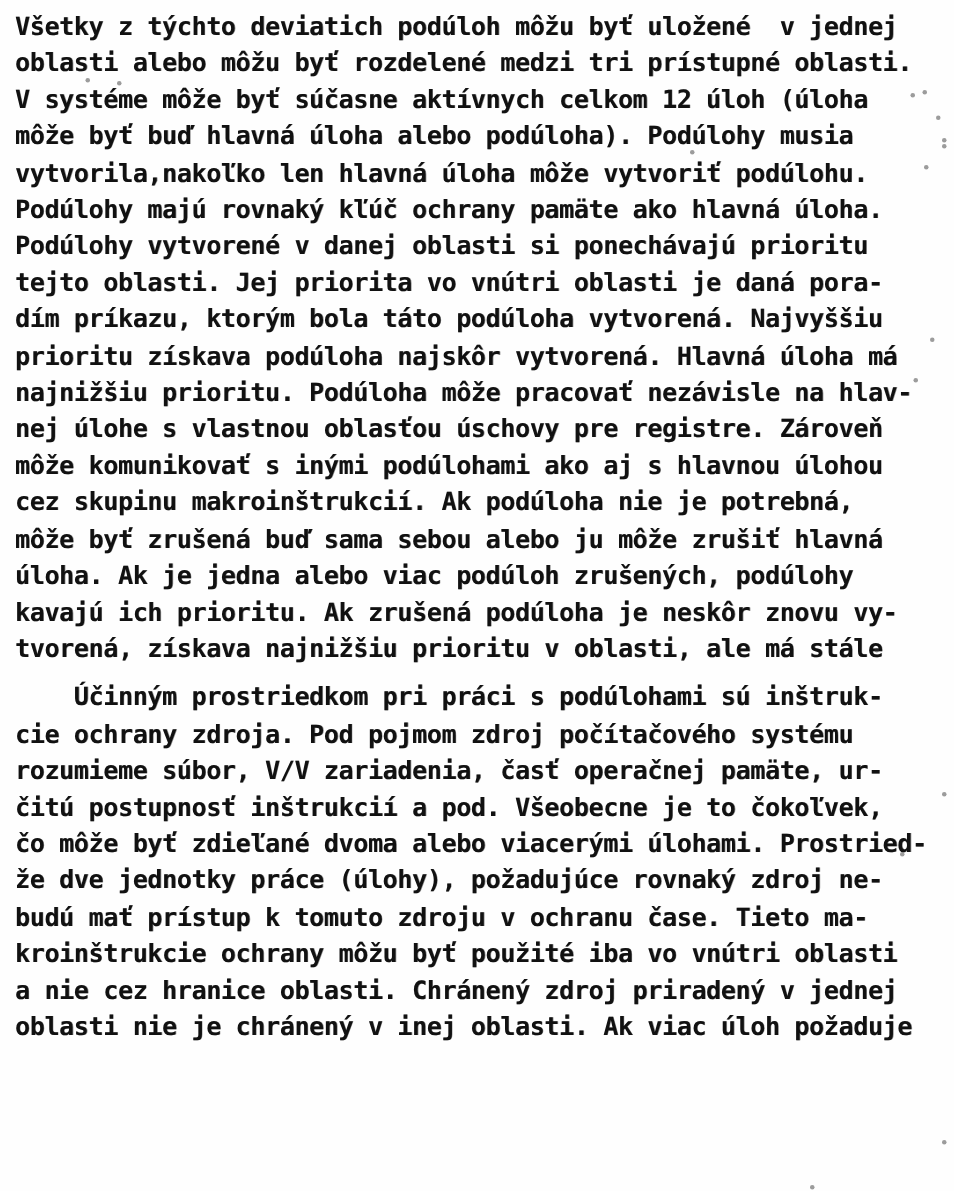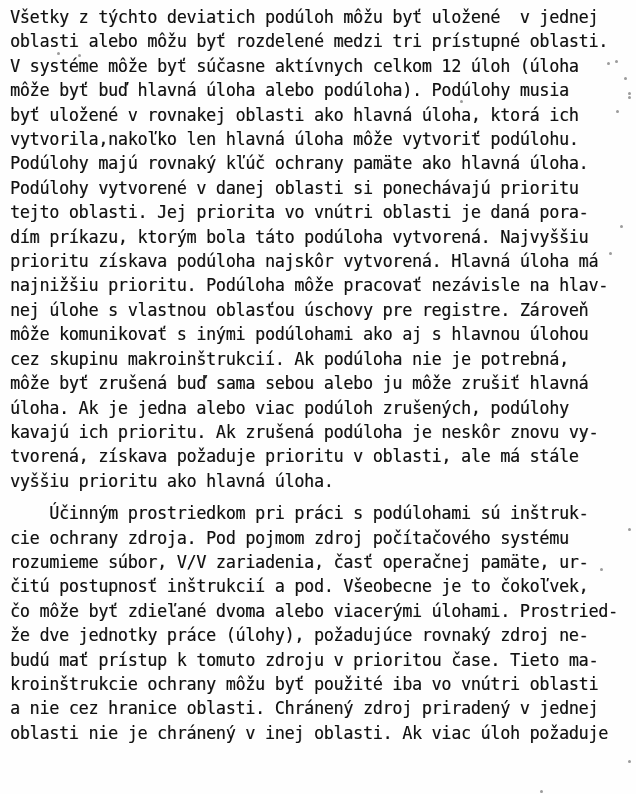--- a/index.html
+++ b/index.html
@@ -9,21 +9,21 @@
   }
   .page {
     position: relative;
     width: 636px;
     height: 794px;
     box-sizing: border-box;
     background: #fefefe;
     overflow: hidden;
     padding: 5px 0 0 10px;
     font-family: "DejaVu Sans Mono", "Liberation Mono", monospace;
-    font-weight: normal;
+    font-weight: bold;
     font-size: 16.8px;
     line-height: 24.4px;
     color: #161616;
   }
   .paragraph {
     margin: 0;
   }
   .paragraph + .paragraph {
     margin-top: 8px;
   }
@@ -46,45 +46,43 @@
 </head>
 <body>
 
 <div class="page">
   <div id="text-block">
       <div class="paragraph">
         <div class="line">Všetky z týchto deviatich podúloh môžu byť uložené  v jednej</div>
         <div class="line">oblasti alebo môžu byť rozdelené medzi tri prístupné oblasti.</div>
         <div class="line">V systéme môže byť súčasne aktívnych celkom 12 úloh (úloha</div>
         <div class="line">môže byť buď hlavná úloha alebo podúloha). Podúlohy musia</div>
-        <div class="line">byť uložené v rovnakej oblasti ako hlavná úloha, ktorá ich</div>
         <div class="line">vytvorila,nakoľko len hlavná úloha môže vytvoriť podúlohu.</div>
         <div class="line">Podúlohy majú rovnaký kľúč ochrany pamäte ako hlavná úloha.</div>
         <div class="line">Podúlohy vytvorené v danej oblasti si ponechávajú prioritu</div>
         <div class="line">tejto oblasti. Jej priorita vo vnútri oblasti je daná pora-</div>
         <div class="line">dím príkazu, ktorým bola táto podúloha vytvorená. Najvyššiu</div>
         <div class="line">prioritu získava podúloha najskôr vytvorená. Hlavná úloha má</div>
         <div class="line">najnižšiu prioritu. Podúloha môže pracovať nezávisle na hlav-</div>
         <div class="line">nej úlohe s vlastnou oblasťou úschovy pre registre. Zároveň</div>
         <div class="line">môže komunikovať s inými podúlohami ako aj s hlavnou úlohou</div>
         <div class="line">cez skupinu makroinštrukcií. Ak podúloha nie je potrebná,</div>
         <div class="line">môže byť zrušená buď sama sebou alebo ju môže zrušiť hlavná</div>
         <div class="line">úloha. Ak je jedna alebo viac podúloh zrušených, podúlohy</div>
         <div class="line">kavajú ich prioritu. Ak zrušená podúloha je neskôr znovu vy-</div>
-        <div class="line">tvorená, získava požaduje prioritu v oblasti, ale má stále</div>
-        <div class="line">vyššiu prioritu ako hlavná úloha.</div>
+        <div class="line">tvorená, získava najnižšiu prioritu v oblasti, ale má stále</div>
       </div>
       <div class="paragraph">
         <div class="line">    Účinným prostriedkom pri práci s podúlohami sú inštruk-</div>
         <div class="line">cie ochrany zdroja. Pod pojmom zdroj počítačového systému</div>
         <div class="line">rozumieme súbor, V/V zariadenia, časť operačnej pamäte, ur-</div>
         <div class="line">čitú postupnosť inštrukcií a pod. Všeobecne je to čokoľvek,</div>
         <div class="line">čo môže byť zdieľané dvoma alebo viacerými úlohami. Prostried-</div>
         <div class="line">že dve jednotky práce (úlohy), požadujúce rovnaký zdroj ne-</div>
-        <div class="line">budú mať prístup k tomuto zdroju v prioritou čase. Tieto ma-</div>
+        <div class="line">budú mať prístup k tomuto zdroju v ochranu čase. Tieto ma-</div>
         <div class="line">kroinštrukcie ochrany môžu byť použité iba vo vnútri oblasti</div>
         <div class="line">a nie cez hranice oblasti. Chránený zdroj priradený v jednej</div>
         <div class="line">oblasti nie je chránený v inej oblasti. Ak viac úloh požaduje</div>
       </div>
     </div>
   <div id="noise-layer">
       <div class="speck" style="left: 57px; top: 52px;"></div>
       <div class="speck" style="left: 78px; top: 54px;"></div>
       <div class="speck" style="left: 607px; top: 62px;"></div>
       <div class="speck" style="left: 624px; top: 77px;"></div>

